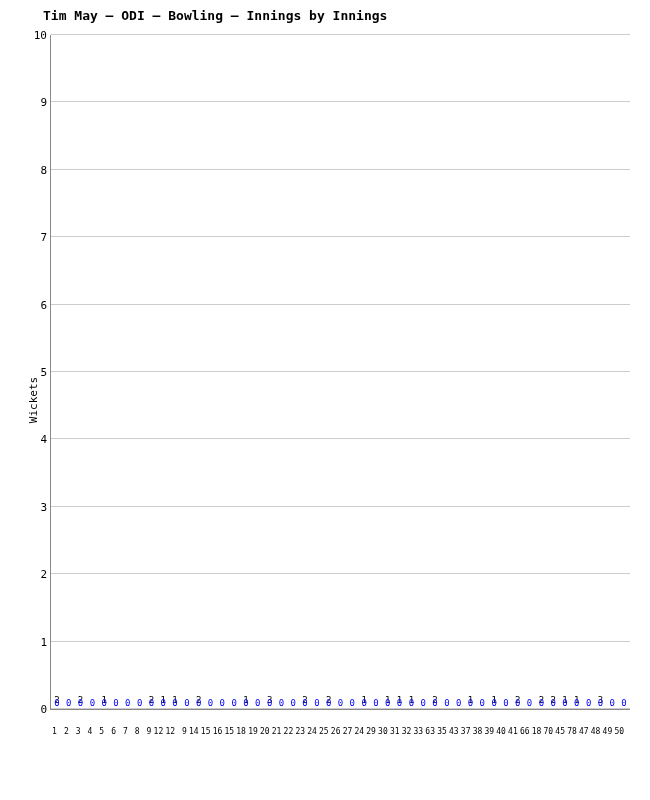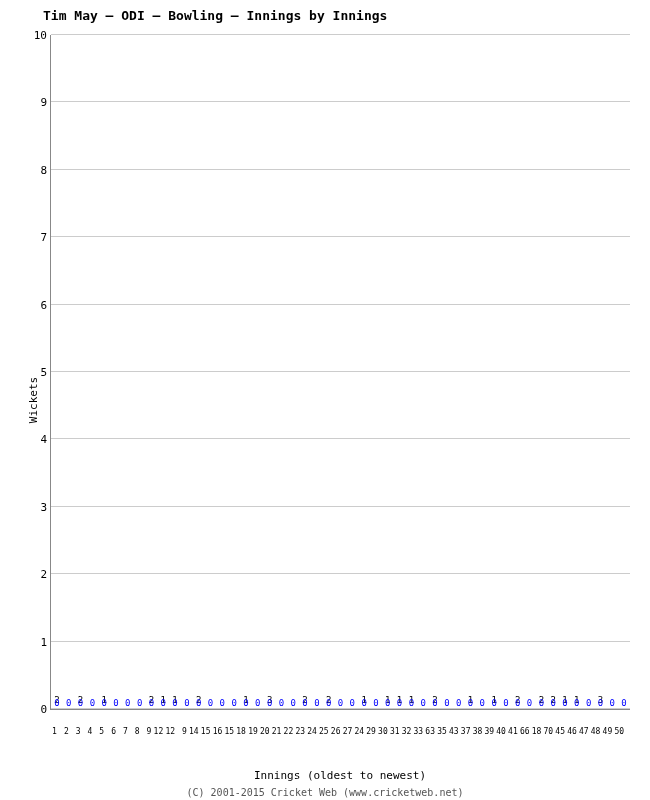--- a/index.html
+++ b/index.html
@@ -386,21 +386,21 @@
           <div class="bar-value">1</div>
         </div>
         <div class="bar-zero">0</div>
         <div class="x-tick">45</div>
       </div>
       <div class="bar-group" style="left: 89.7959%; width: 2.04082%; bottom: 0px;">
         <div class="bar" style="height: 10%; width: 1.42857%; position: relative;">
           <div class="bar-value">1</div>
         </div>
         <div class="bar-zero">0</div>
-        <div class="x-tick">46</div>
+        <div class="x-tick">78</div>
       </div>
       <div class="bar-group" style="left: 91.8367%; width: 2.04082%; bottom: 0px;">
         <div class="bar-zero">0</div>
         <div class="x-tick">47</div>
       </div>
       <div class="bar-group" style="left: 93.8776%; width: 2.04082%; bottom: 0px;">
         <div class="bar" style="height: 30%; width: 1.42857%; position: relative;">
           <div class="bar-value">3</div>
         </div>
         <div class="bar-zero">0</div>
@@ -409,16 +409,14 @@
       <div class="bar-group" style="left: 95.9184%; width: 2.04082%; bottom: 0px;">
         <div class="bar-zero">0</div>
         <div class="x-tick">49</div>
       </div>
       <div class="bar-group" style="left: 97.9592%; width: 2.04082%; bottom: 0px;">
         <div class="bar-zero">0</div>
         <div class="x-tick">50</div>
       </div>
     </div>
 
-  <div class="x-axis-label">Innings (oldest to newest)</div>
-
-  <div class="footer">(C) 2001-2015 Cricket Web (www.cricketweb.net)</div>
+
 </div>
 
 </body></html>

